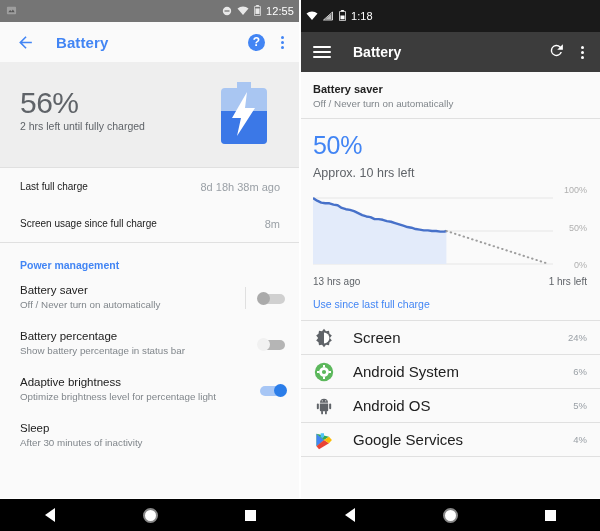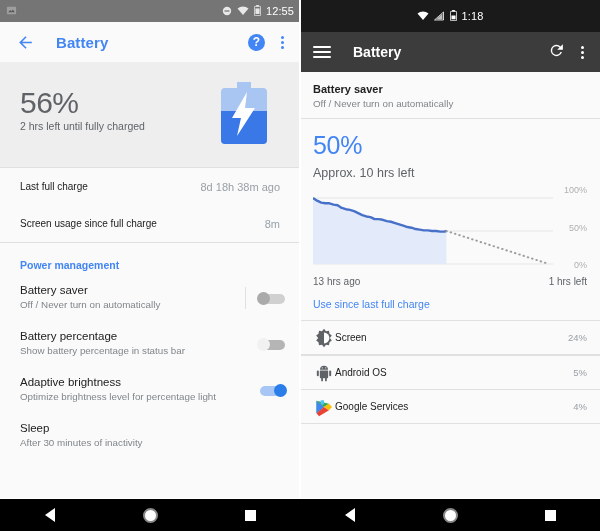--- a/index.html
+++ b/index.html
@@ -89,21 +89,21 @@
   .switch.off-dark .knob { left: 0; background: #aaaaaa; }
   .switch.off-light .track { background: #b5b5b5; }
   .switch.off-light .knob { left: 0; background: #f1f1f1; }
   .switch.on .track { background: #a7c6f5; }
   .switch.on .knob { left: 17px; background: #2b7de9; }
 
   
   .panel-right { background: #fafafa; }
   .statusbar-dark {
     height: 22px; background: #1a1a1a; display: flex; align-items: center;
-    justify-content: center; padding: 16px 6px; flex: 0 0 22px;
+    justify-content: flex-start; padding: 16px 6px; flex: 0 0 22px;
   }
   .toolbar-dark {
     height: 40px; background: #3c3c3c; display: flex; align-items: center;
     padding: 0 13px; flex: 0 0 40px;
   }
   .hamburger { width: 18px; display: flex; flex-direction: column; gap: 3px; cursor: pointer; }
   .hamburger span { display: block; height: 2px; background: #fff; border-radius: 1px; }
   .tb-title-dark { color: #fff; font-size: 14px; font-weight: bold; margin-left: 22px; flex: 1; }
 
   .bsaver-block { padding: 11px 13px 9px 13px; background: #fafafa; }
@@ -122,21 +122,21 @@
     display: flex; justify-content: space-between; padding: 4px 13px 0 13px;
     font-size: 10px; color: #5f6368;
   }
   .link-row { padding: 11px 13px 10px 13px; font-size: 10.5px; color: #4285f4; font-weight: normal; cursor: pointer; }
 
   .app-row {
     display: flex; align-items: center; padding: 0 13px; height: 33px;
     background: #fafafa;
   }
   .app-ico { width: 22px; height: 22px; flex: 0 0 22px; display: flex; align-items: center; justify-content: center; }
-  .app-name { flex: 1; font-size: 10px; color: #212121; }
+  .app-name { flex: 1; font-size: 15px; color: #212121; margin-left: 18px; }
   .app-pct { font-size: 9.5px; color: #9aa0a6; }
 
   
   .navbar {
     height: 33px; background: #000; display: flex; align-items: center;
     justify-content: space-around; flex: 0 0 33px; margin-top: auto;
     border-top: 1px solid #fff;
   }
   .nav-btn { width: 40px; height: 33px; display: flex; align-items: center; justify-content: center; cursor: pointer; }
   .nav-tri { width: 0; height: 0; border-top: 7px solid transparent; border-bottom: 7px solid transparent; border-right: 10px solid #fff; }
@@ -374,20 +374,34 @@
         <svg width="20" height="20" viewBox="0 0 24 24">
             <path d="M12 1l2.4 2.8 3.6-.6.6 3.6L21.4 9 19 12l2.4 3-2.8 2.2-.6 3.6-3.6-.6L12 23l-2.4-2.8-3.6.6-.6-3.6L2.6 15 5 12 2.6 9l2.8-2.2.6-3.6 3.6.6z" fill="#5f6368"></path>
             <path d="M12 5.5a6.5 6.5 0 0 1 0 13z" fill="#fff"></path>
           </svg>
       </div>
       <div class="app-name">Screen</div>
       <div class="app-pct">24%</div>
     </div>
     <div class="divider"></div>
 
+    <div class="app-row">
+      <div class="app-ico">
+        <svg width="20" height="20" viewBox="0 0 24 24">
+            <circle cx="12" cy="12" r="11" fill="#5cb85c"></circle>
+            <path d="M12 6.2a5.8 5.8 0 1 0 0 11.6 5.8 5.8 0 0 0 0-11.6zm0 8.3a2.5 2.5 0 1 1 0-5 2.5 2.5 0 0 1 0 5z" fill="#fff"></path>
+            <rect x="10.8" y="3.6" width="2.4" height="3" fill="#fff"></rect>
+            <rect x="10.8" y="17.4" width="2.4" height="3" fill="#fff"></rect>
+            <rect x="3.6" y="10.8" width="3" height="2.4" fill="#fff"></rect>
+            <rect x="17.4" y="10.8" width="3" height="2.4" fill="#fff"></rect>
+          </svg>
+      </div>
+      <div class="app-name">Android System</div>
+      <div class="app-pct">6%</div>
+    </div>
     <div class="divider"></div>
 
     <div class="app-row">
       <div class="app-ico">
         <svg width="20" height="20" viewBox="0 0 24 24">
           <path d="M7 9h10v8a1.2 1.2 0 0 1-1.2 1.2H8.2A1.2 1.2 0 0 1 7 17z" fill="#5f6368"></path>
           <path d="M7.2 8a4.8 4.8 0 0 1 9.6 0z" fill="#5f6368"></path>
           <circle cx="9.9" cy="5.8" r="0.7" fill="#fff"></circle>
             <circle cx="14.1" cy="5.8" r="0.7" fill="#fff"></circle>
           <rect x="3.4" y="9" width="2.4" height="7" rx="1.2" fill="#5f6368"></rect>

